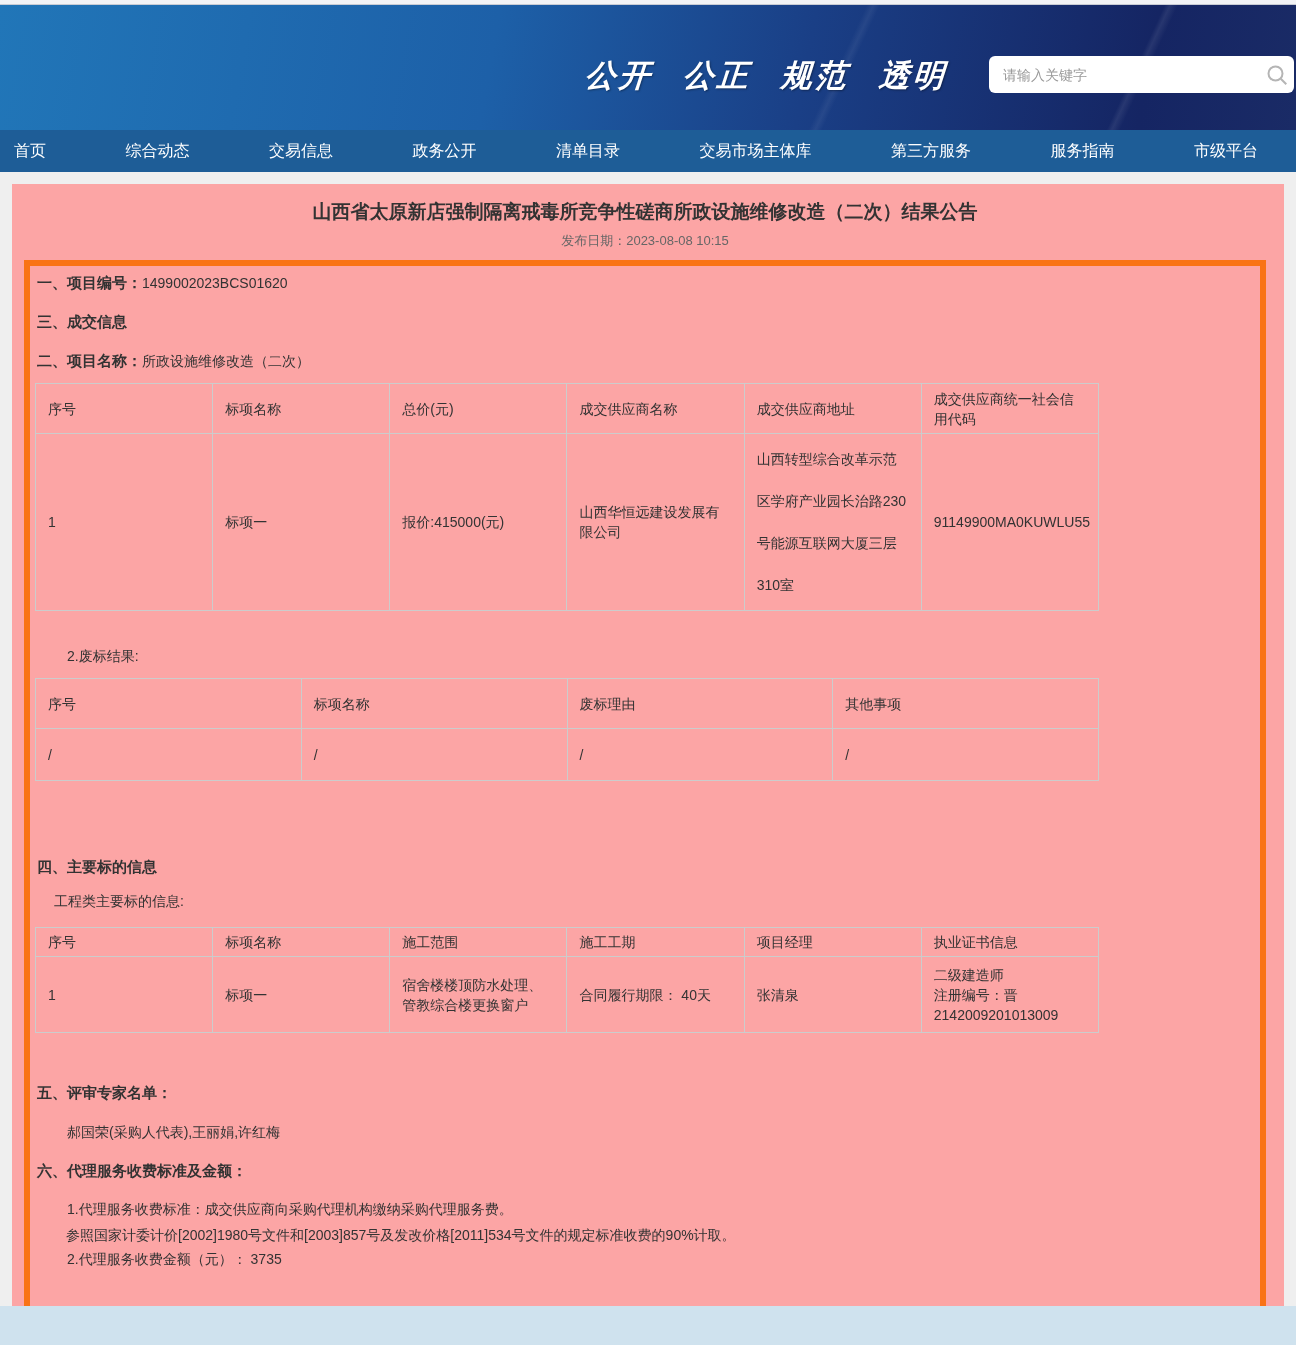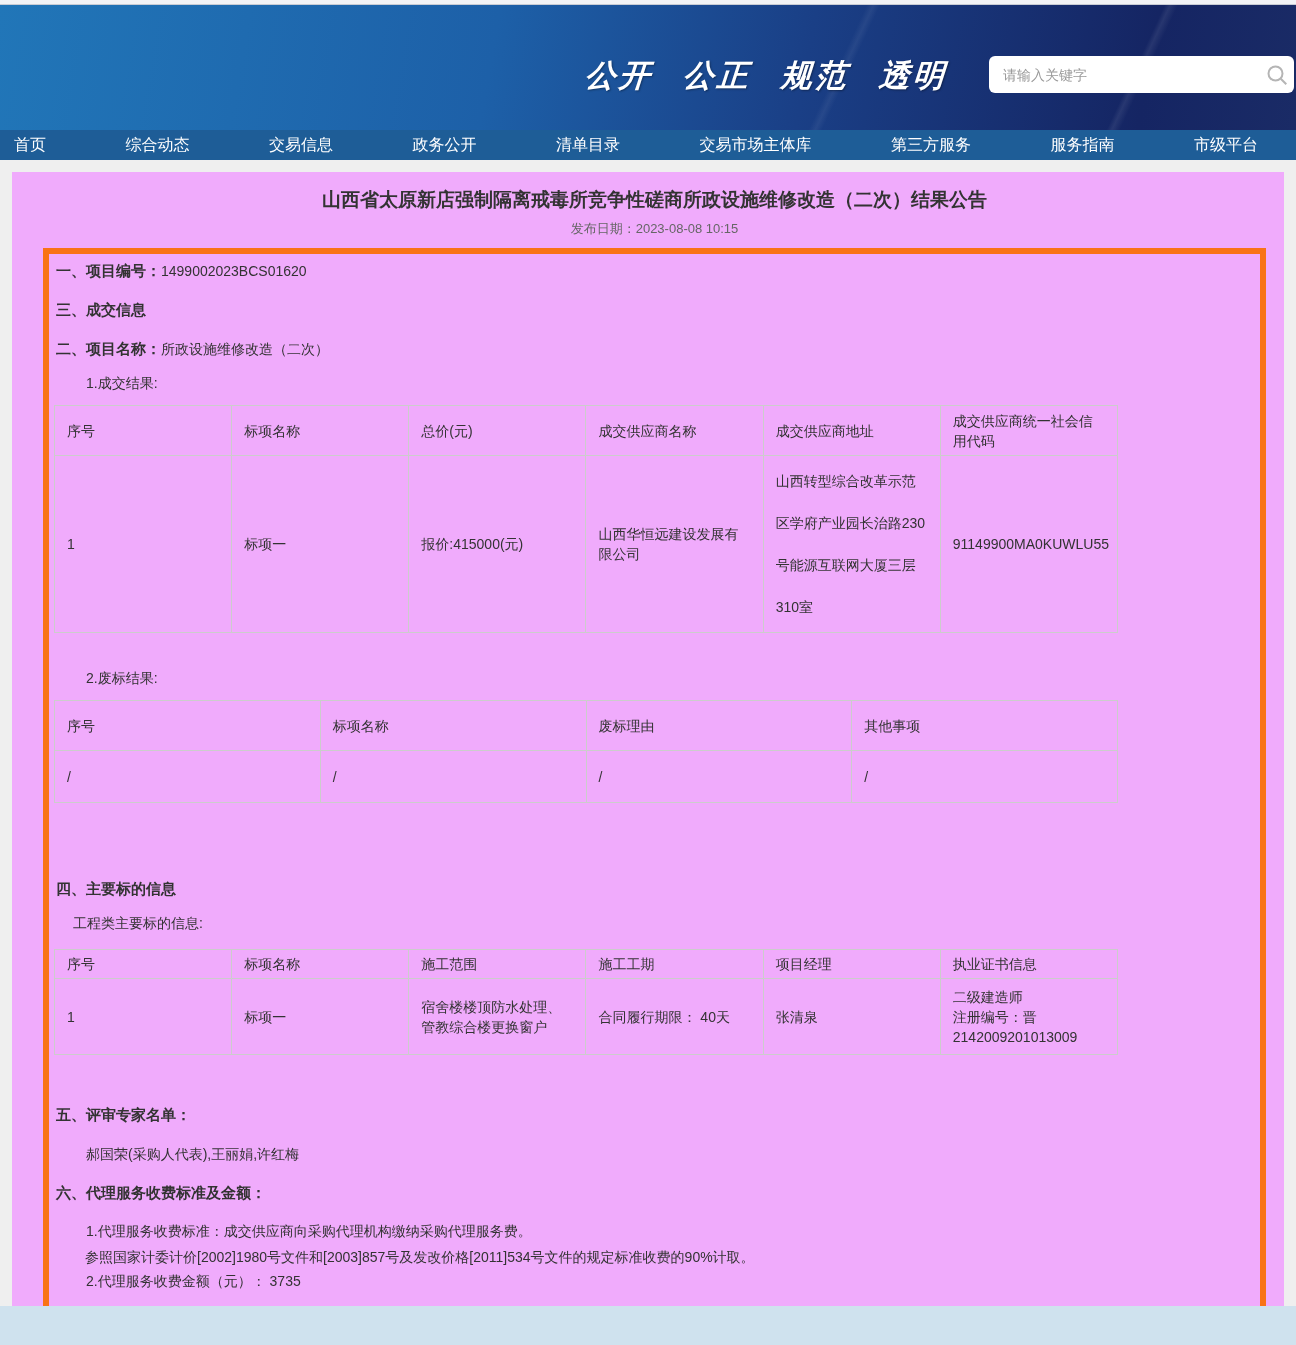--- a/index.html
+++ b/index.html
@@ -41,30 +41,30 @@
   .search-box input {
     flex:1; border:none; outline:none; background:transparent;
     font-size:14px; color:#333; padding:0 6px 0 14px;
     font-family:inherit;
   }
   .search-box input::placeholder { color:#999; }
   .search-icon { width:34px; height:37px; display:flex; align-items:center; justify-content:center; cursor:pointer; }
 
   
   .main-nav {
-    height:30px; background:#1e5d97;
+    height:42px; background:#1e5d97;
     display:flex; align-items:center; justify-content:space-between;
     padding:0 38px 0 14px;
     gap:32px;
   }
   .nav-item { color:#fff; font-size:16px; cursor:pointer; white-space:nowrap; }
 
   
   .page { padding:12px 12px 0 12px; height:1163px; }
-  .panel { background:#f0abfc; height:100%; padding:16px 18px 0 31px; }
+  .panel { background:#fca5a5; height:100%; padding:16px 18px 0 12px; }
 
   .doc-title { text-align:center; font-size:19px; font-weight:bold; color:#333; line-height:24px; }
   .doc-date { text-align:center; font-size:13px; color:#666; margin-top:8px; }
 
   .doc-box {
     margin-top:10px; border:6px solid #f97316;
     padding:7px 5px 40px 5px; min-height:1020px;
     font-size:14px;
   }
   .sec { font-size:15px; font-weight:bold; line-height:20px; margin-left:2px; }
@@ -144,21 +144,20 @@
       <div class="sec">
         <span>一、项目编号：</span><span class="val">1499002023BCS01620</span>
       </div>
 
       <div class="sec mt19">三、成交信息</div>
 
       <div class="sec mt19">
         <span>二、项目名称：</span><span class="val">所政设施维修改造（二次）</span>
       </div>
 
-      <div class="sub mt14">1.成交结果:</div>
 
       <table class="t-award mt12">
         <tbody>
             <tr class="hrow">
           <td>序号</td>
           <td>标项名称</td>
           <td>总价(元)</td>
           <td>成交供应商名称</td>
           <td>成交供应商地址</td>
           <td>成交供应商统一社会信用代码</td>

